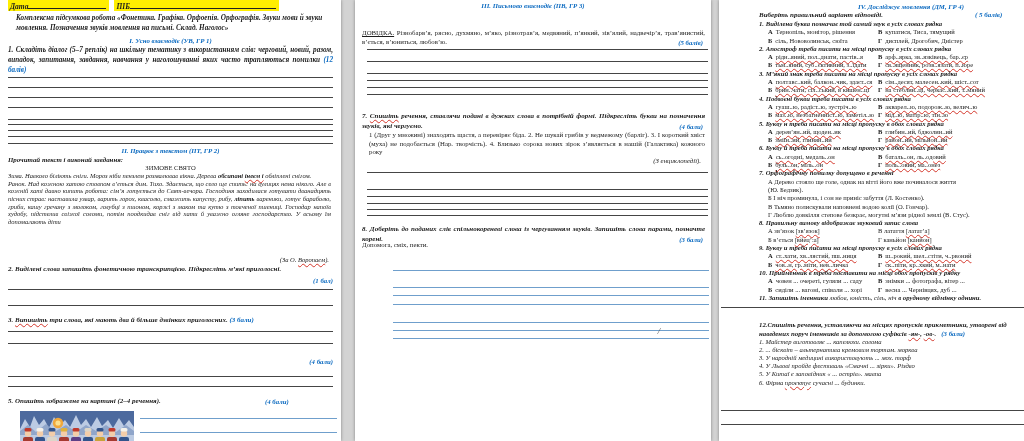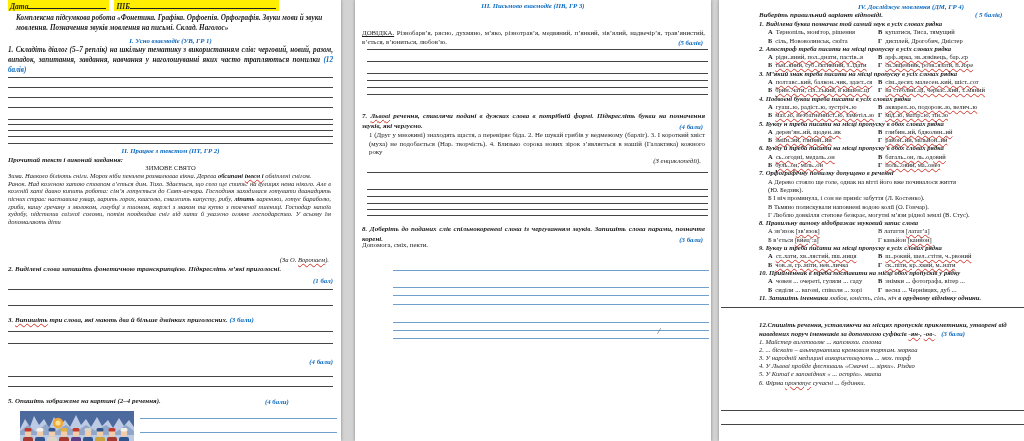--- a/index.html
+++ b/index.html
@@ -170,21 +170,21 @@
   <div class="dvd"><span class="und">ДОВІДКА.</span><span> Різнобарв’я, рясно, духмяно, м’яко, різнотрав’я, медвяний, п’янкий, зів’ялий, надвечір’я, трав’янистий, в’ється, в’юниться, любов’ю.</span></div>
   <div class="dvdp blue">(5 балів)</div>
 
   <div class="lnd" style="top:49px;left:12px;right:3px"></div>
   <div class="lnd" style="top:61px;left:12px;right:3px"></div>
   <div class="lnd" style="top:73px;left:12px;right:3px"></div>
   <div class="lnd" style="top:80px;left:12px;right:3px"></div>
   <div class="lnd" style="top:87px;left:12px;right:3px"></div>
   <div class="lnd" style="top:94px;left:12px;right:3px"></div>
 
-  <div class="t7"><span>7. </span><span class="sq">Львові</span><span> речення, ставлячи подані в дужках слова в потрібній формі. Підкресліть букви на позначення звуків, які чергуємо.</span></div>
+  <div class="t7"><span>7. </span><span class="sq">Спишіть</span><span> речення, ставлячи подані в дужках слова в потрібній формі. Підкресліть букви на позначення звуків, які чергуємо.</span></div>
   <div class="t7p blue">(4 бали)</div>
   <div class="t7l">1   (Друг у множині) знаходять щастя, а перевіряє біда. 2. Не шукай грибів у ведмежому (барліг). 3. І короткий хвіст (муха) не подобається (Нар. творчість). 4. Близько сорока нових зірок з’являється в нашій (Галактика) кожного року</div>
   <div class="t7a">(З енциклопедії).</div>
 
   <div class="lnd" style="top:172px;left:12px;right:3px"></div>
   <div class="lnd" style="top:189px;left:12px;right:3px"></div>
   <div class="lnd" style="top:196px;left:12px;right:3px"></div>
   <div class="lnd" style="top:203px;left:12px;right:3px"></div>
   <div class="lnd" style="top:209px;left:12px;right:3px"></div>
   <div class="lnd" style="top:215px;left:12px;right:3px"></div>

